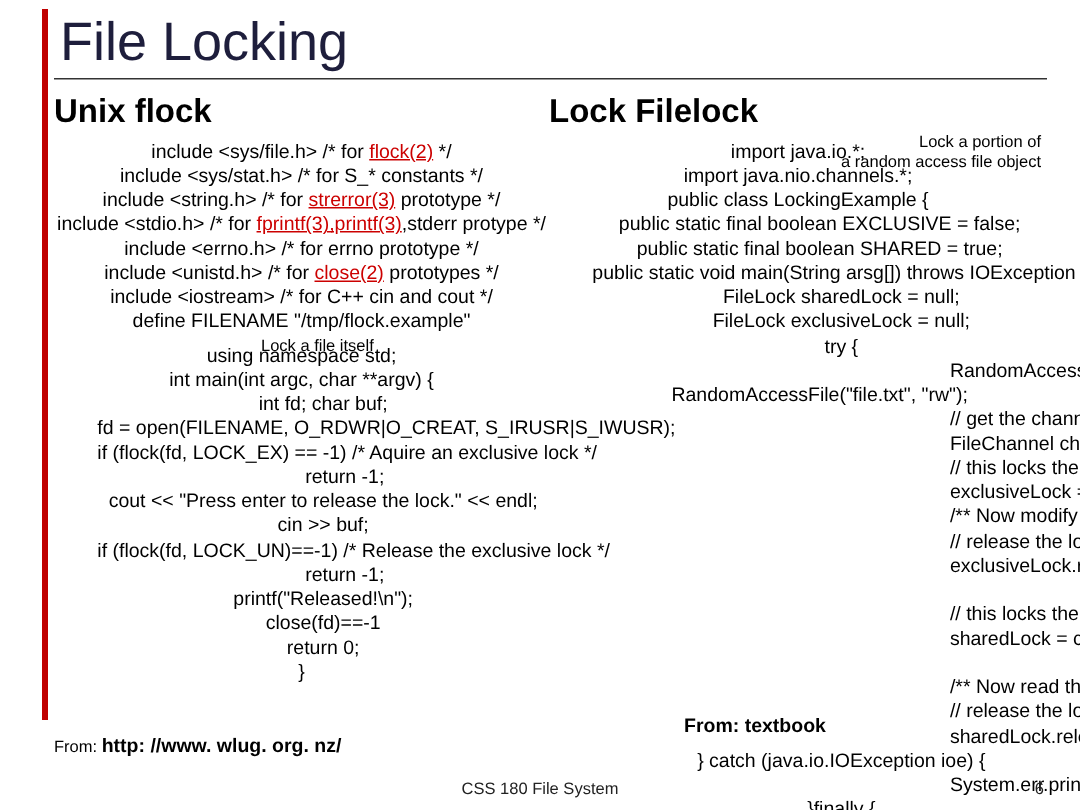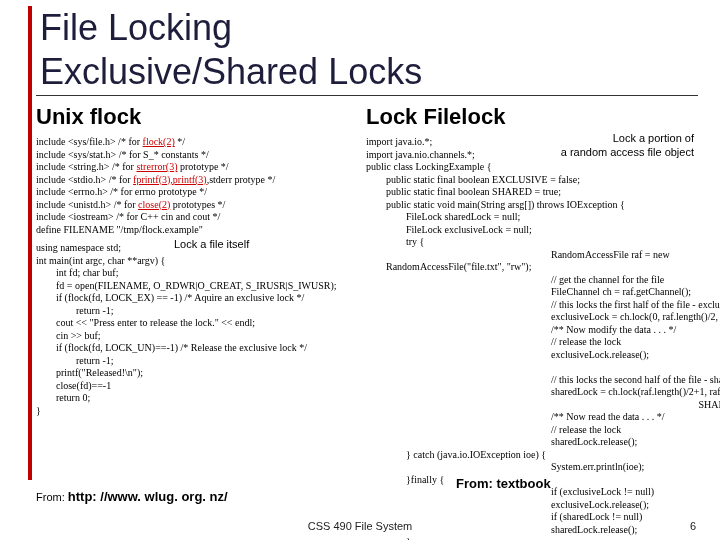--- a/index.html
+++ b/index.html
@@ -61,24 +61,25 @@
   }
   .annot-right {
     position: absolute;
     right: 4px;
     top: 28px;
     font-size: 11px;
     text-align: right;
     line-height: 1.25;
   }
   .code {
-    font-size: 10px;
+    font-size: 13px;
     line-height: 1.25;
     white-space: pre;
-    font-family: Liberation Serif, serif;
+    font-family: Liberation Sans, sans-serif;
+    text-align: center;
   }
   .code .u { color: #cc0000; text-decoration: underline; }
   .annot-box {
     position: absolute;
     font-size: 11px;
     line-height: 1.25;
     text-align: right;
   }
   .footer {
     position: absolute;
@@ -112,21 +113,20 @@
     bottom: 49px;
   }
 </style>
 </head>
 <body>
 
 <div class="slide">
   <div class="title-line"></div>
 
   <h1 class="title">File Locking</h1>
-  <h1 class="title">Exclusive/Shared Locks</h1>
 
   <hr class="rule">
 
   <div class="columns">
 
     <div class="col-left">
       <h2 class="col-head">Unix flock</h2>
       <div class="code" id="left-includes"><div>include &lt;sys/file.h&gt; /* for <span class="u">flock(2)</span> */</div><div>include &lt;sys/stat.h&gt; /* for S_* constants */</div><div>include &lt;string.h&gt; /* for <span class="u">strerror(3)</span> prototype */</div><div>include &lt;stdio.h&gt; /* for <span class="u">fprintf(3),printf(3)</span>,stderr protype */</div><div>include &lt;errno.h&gt; /* for errno prototype */</div><div>include &lt;unistd.h&gt; /* for <span class="u">close(2)</span> prototypes */</div><div>include &lt;iostream&gt; /* for C++ cin and cout */</div><div>define FILENAME "/tmp/flock.example"</div></div>
       <div style="height:6px"></div>
       <div style="position:relative;">
@@ -197,16 +197,16 @@
 
   <div class="from from-left">
     <span>From:</span>
     <span class="big">http: //www. wlug. org. nz/</span>
   </div>
 
   <div class="from from-right">
     <span class="big">From: textbook</span>
   </div>
 
-  <div class="footer">CSS 490 File System</div>
+  <div class="footer">CSS 180 File System</div>
   <div class="pagenum">6</div>
 
 </div>
 
 </body></html>

